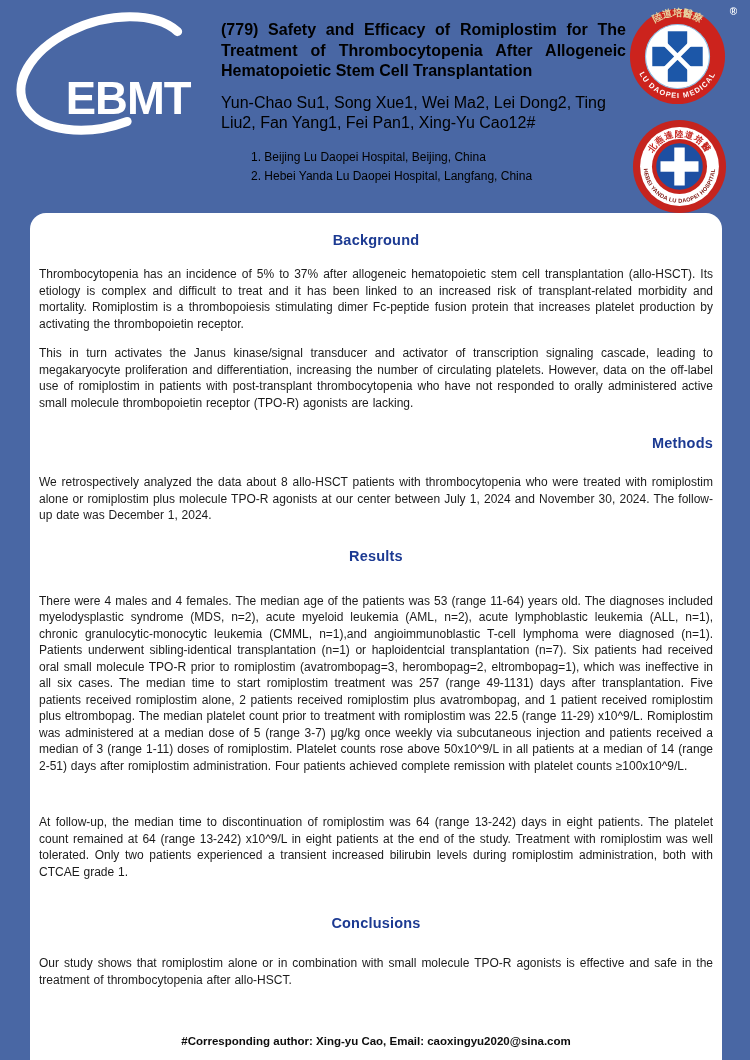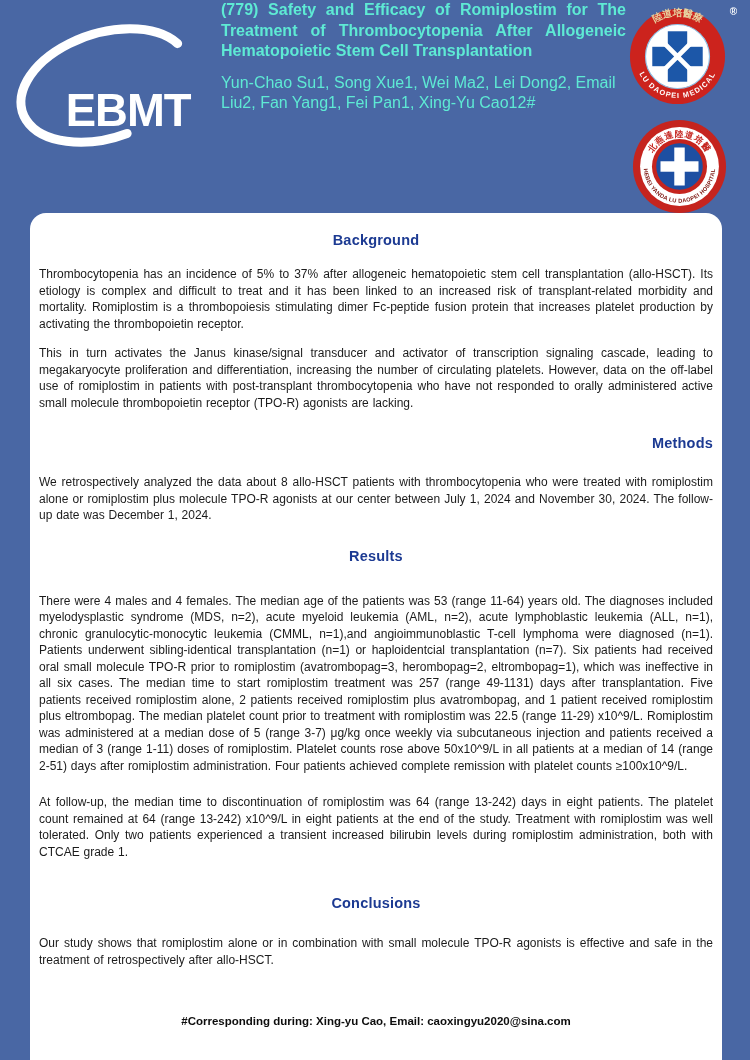--- a/index.html
+++ b/index.html
@@ -6,26 +6,26 @@
   html,body { width:750px; height:1060px; }
   body {
     position:relative;
     background:#4967a4;
     font-family:"Liberation Sans", sans-serif;
     overflow:hidden;
   }
   .header { position:absolute; left:0; top:0; width:750px; height:213px; }
 
   
-  .ebmt-logo { position:absolute; left:14px; top:20px; width:202px; height:132px; }
+  .ebmt-logo { position:absolute; left:14px; top:8px; width:202px; height:132px; }
   .ebmt-logo svg { width:100%; height:100%; }
   .ebmt-word { font-family:"Liberation Sans", sans-serif; font-weight:bold; fill:#ffffff; letter-spacing:-1px; }
 
   
-  .title-block { position:absolute; left:221px; top:0; width:405px; color:#5eead4; }
+  .title-block { position:absolute; left:221px; top:20px; width:405px; color:#000000; }
   .poster-title { font-size:16px; line-height:20.5px; font-weight:bold; text-align:justify; }
   .poster-authors { margin-top:11px; font-size:16px; line-height:20.5px; font-weight:normal; }
   .affiliations { margin-top:14px; padding-left:30px; font-size:12px; line-height:19px; }
 
   
   .logo1 { position:absolute; left:629px; top:8px; width:97px; height:97px; }
   .logo2 { position:absolute; left:632px; top:119px; width:95px; height:95px; }
   .logo1 svg, .logo2 svg { width:100%; height:100%; overflow:visible; }
   .reg-mark { position:absolute; right:-11px; top:-2px; color:#ffffff; font-size:10px; font-weight:bold; }
 
@@ -49,41 +49,45 @@
   .h-conclusions { margin-top:33px; }
 
   p.body-text {
     font-size:12px; line-height:16.5px; color:#1b1b1b;
     text-align:justify; word-spacing:0.5px;
   }
   .bg-p1 { margin-top:16px; }
   .bg-p2 { margin-top:13px; }
   .methods-p { margin-top:21px; }
   .res-p1 { margin-top:27px; }
-  .res-p2 { margin-top:20px; }
+  .res-p2 { margin-top:40px; }
   .conc-p { margin-top:22px; }
 
   .footer-lines { margin-top:45px; text-align:center; color:#0d0d0d; font-weight:bold; font-size:11.5px; line-height:17px; }
   .website { position:absolute; right:22px; bottom:16px; color:#0d0d0d; font-weight:bold; font-size:15px; }
 </style>
 </head>
 <body>
 
 <div class="header">
 
   <div class="ebmt-logo">
     <svg viewBox="0 0 200 128">
       <path d="M 162,22 A 86,52 -18 1 0 112,111" fill="none" stroke="#ffffff" stroke-width="9" stroke-linecap="round"></path>
       <text class="ebmt-word" x="113" y="104" font-size="45" text-anchor="middle">EBMT</text>
     </svg>
   </div>
 
   <div class="title-block">
     <div class="poster-title">(779) Safety and Efficacy of Romiplostim for The Treatment of Thrombocytopenia After Allogeneic Hematopoietic Stem Cell Transplantation</div>
-    <div class="poster-authors">Yun-Chao Su1, Song Xue1, Wei Ma2, Lei Dong2, Email Liu2, Fan Yang1, Fei Pan1, Xing-Yu Cao12#</div>
+    <div class="poster-authors">Yun-Chao Su1, Song Xue1, Wei Ma2, Lei Dong2, Ting Liu2, Fan Yang1, Fei Pan1, Xing-Yu Cao12#</div>
+    <div class="affiliations">
+      <div>1. Beijing Lu Daopei Hospital, Beijing, China</div>
+      <div>2. Hebei Yanda Lu Daopei Hospital, Langfang, China</div>
+    </div>
   </div>
 
   <div class="logo1">
     <span class="reg-mark">®</span>
     <svg viewBox="0 0 100 100">
       <circle cx="50" cy="50" r="49" fill="#cc231d"></circle>
       <circle cx="50" cy="50" r="33" fill="#ffffff" stroke="#8fc3e8" stroke-width="1.2"></circle>
       <rect x="40" y="24" width="20" height="52" fill="#1c57a8"></rect>
       <rect x="24" y="40" width="52" height="20" fill="#1c57a8"></rect>
       <path d="M37,37 L63,63 M63,37 L37,63" stroke="#ffffff" stroke-width="5"></path>
@@ -116,20 +120,20 @@
   <p class="body-text bg-p2">This in turn activates the Janus kinase/signal transducer and activator of transcription signaling cascade, leading to megakaryocyte proliferation and differentiation, increasing the number of circulating platelets. However, data on the off-label use of romiplostim in patients with post-transplant thrombocytopenia who have not responded to orally administered active small molecule thrombopoietin receptor (TPO-R) agonists are lacking.</p>
 
   <div class="section-heading h-methods">Methods</div>
   <p class="body-text methods-p">We retrospectively analyzed the data about 8 allo-HSCT patients with thrombocytopenia who were treated with romiplostim alone or romiplostim plus molecule TPO-R agonists at our center between July 1, 2024 and November 30, 2024. The follow-up date was December 1, 2024.</p>
 
   <div class="section-heading h-results">Results</div>
   <p class="body-text res-p1">There were 4 males and 4 females. The median age of the patients was 53 (range 11-64) years old. The diagnoses included myelodysplastic syndrome (MDS, n=2), acute myeloid leukemia (AML, n=2), acute lymphoblastic leukemia (ALL, n=1), chronic granulocytic-monocytic leukemia (CMML, n=1),and angioimmunoblastic T-cell lymphoma were diagnosed (n=1). Patients underwent sibling-identical transplantation (n=1) or haploidentcial transplantation (n=7). Six patients had received oral small molecule TPO-R prior to romiplostim (avatrombopag=3, herombopag=2, eltrombopag=1), which was ineffective in all six cases. The median time to start romiplostim treatment was 257 (range 49-1131) days after transplantation. Five patients received romiplostim alone, 2 patients received romiplostim plus avatrombopag, and 1 patient received romiplostim plus eltrombopag. The median platelet count prior to treatment with romiplostim was 22.5 (range 11-29) x10^9/L. Romiplostim was administered at a median dose of 5 (range 3-7) μg/kg once weekly via subcutaneous injection and patients received a median of 3 (range 1-11) doses of romiplostim. Platelet counts rose above 50x10^9/L in all patients at a median of 14 (range 2-51) days after romiplostim administration. Four patients achieved complete remission with platelet counts ≥100x10^9/L.</p>
   <p class="body-text res-p2">At follow-up, the median time to discontinuation of romiplostim was 64 (range 13-242) days in eight patients. The platelet count remained at 64 (range 13-242) x10^9/L in eight patients at the end of the study. Treatment with romiplostim was well tolerated. Only two patients experienced a transient increased bilirubin levels during romiplostim administration, both with CTCAE grade 1.</p>
 
   <div class="section-heading h-conclusions">Conclusions</div>
-  <p class="body-text conc-p">Our study shows that romiplostim alone or in combination with small molecule TPO-R agonists is effective and safe in the treatment of retrospectively after allo-HSCT.</p>
+  <p class="body-text conc-p">Our study shows that romiplostim alone or in combination with small molecule TPO-R agonists is effective and safe in the treatment of thrombocytopenia after allo-HSCT.</p>
 
   <div class="footer-lines">
-    <div>#Corresponding during: Xing-yu Cao, Email: caoxingyu2020@sina.com</div>
+    <div>#Corresponding author: Xing-yu Cao, Email: caoxingyu2020@sina.com</div>
   </div>
 
   <div class="website">www.ebmt.org</div>
 </div>
 
 </body></html>

